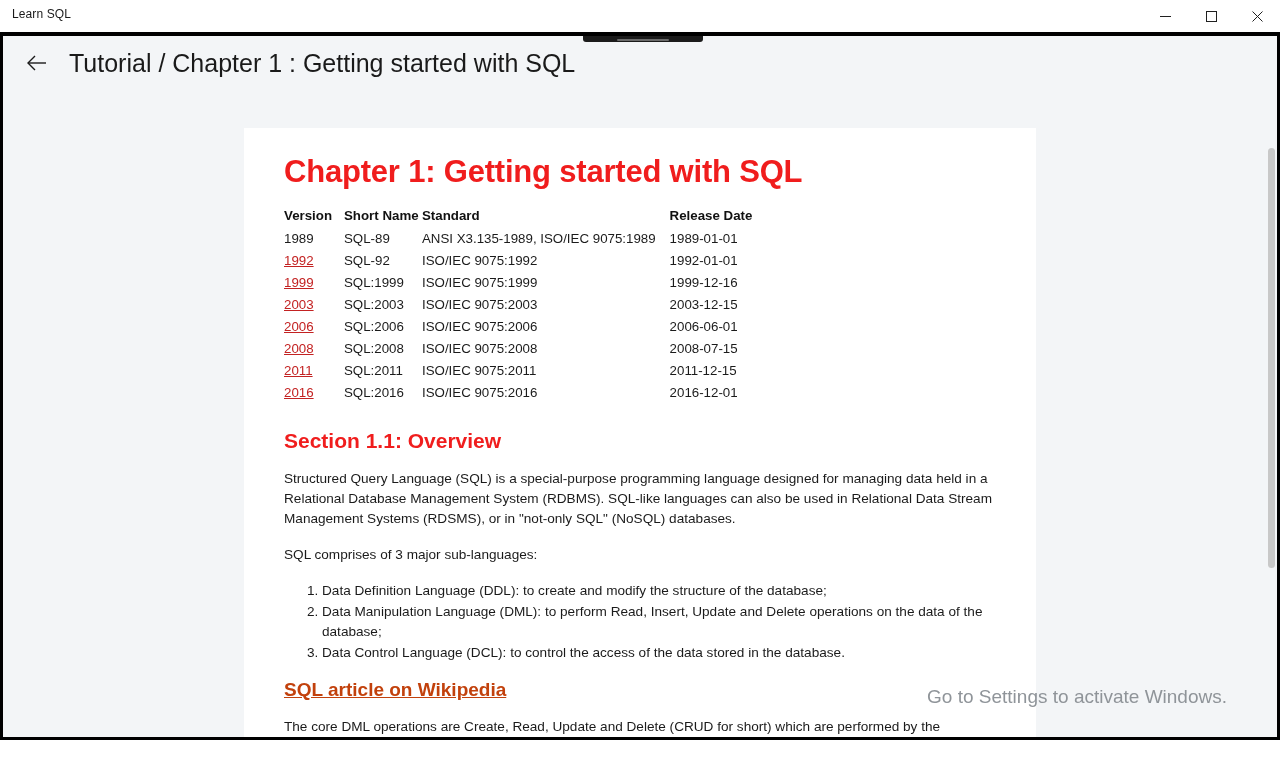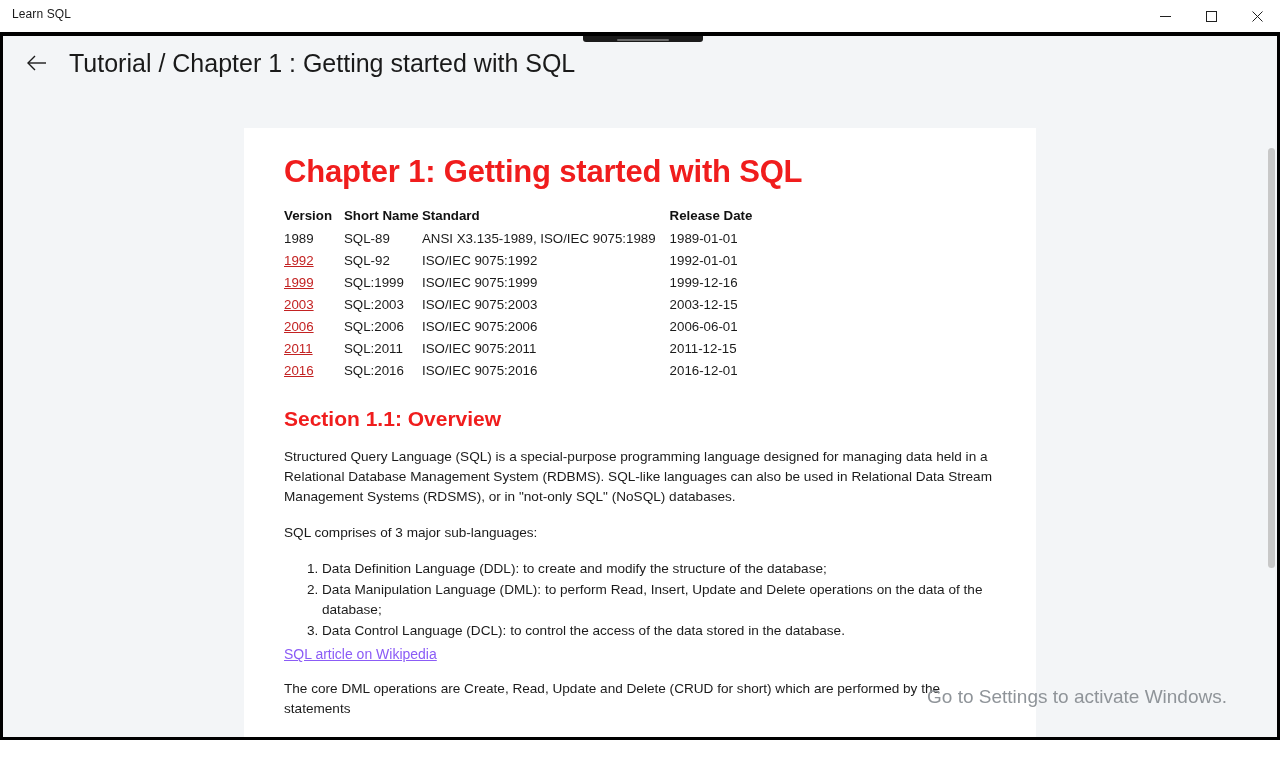--- a/index.html
+++ b/index.html
@@ -154,29 +154,30 @@
   p.body-text {
     font-size: 13.6px;
     line-height: 20px;
     color: #1b1b1b;
     margin: 0 0 16px 0;
   }
   ol.sub-langs {
     font-size: 13.6px;
     line-height: 20px;
     color: #1b1b1b;
-    margin: 0 0 4px 0;
+    margin: 0 0 16px 0;
     padding-left: 38px;
   }
   ol.sub-langs li { margin-bottom: 1px; }
 
   a.doc-link {
-    color: #8b5cf6;
+    color: #c2410c;
     text-decoration: underline;
-    font-size: 14px;
+    font-size: 19px;
+    font-weight: bold;
   }
   .link-para { margin: 0 0 16px 0; }
 
   
   .scrollbar-track {
     position: absolute;
     right: 0; top: 0;
     width: 14px; height: 100%;
     background: #f3f5f7;
   }
@@ -280,20 +281,26 @@
             <td class="c2">ISO/IEC 9075:2003</td>
             <td class="c3">2003-12-15</td>
           </tr>
           <tr>
             <td class="c0"><a class="vlink" href="#">2006</a></td>
             <td class="c1">SQL:2006</td>
             <td class="c2">ISO/IEC 9075:2006</td>
             <td class="c3">2006-06-01</td>
           </tr>
           <tr>
+            <td class="c0"><a class="vlink" href="#">2008</a></td>
+            <td class="c1">SQL:2008</td>
+            <td class="c2">ISO/IEC 9075:2008</td>
+            <td class="c3">2008-07-15</td>
+          </tr>
+          <tr>
             <td class="c0"><a class="vlink" href="#">2011</a></td>
             <td class="c1">SQL:2011</td>
             <td class="c2">ISO/IEC 9075:2011</td>
             <td class="c3">2011-12-15</td>
           </tr>
           <tr>
             <td class="c0"><a class="vlink" href="#">2016</a></td>
             <td class="c1">SQL:2016</td>
             <td class="c2">ISO/IEC 9075:2016</td>
             <td class="c3">2016-12-01</td>

